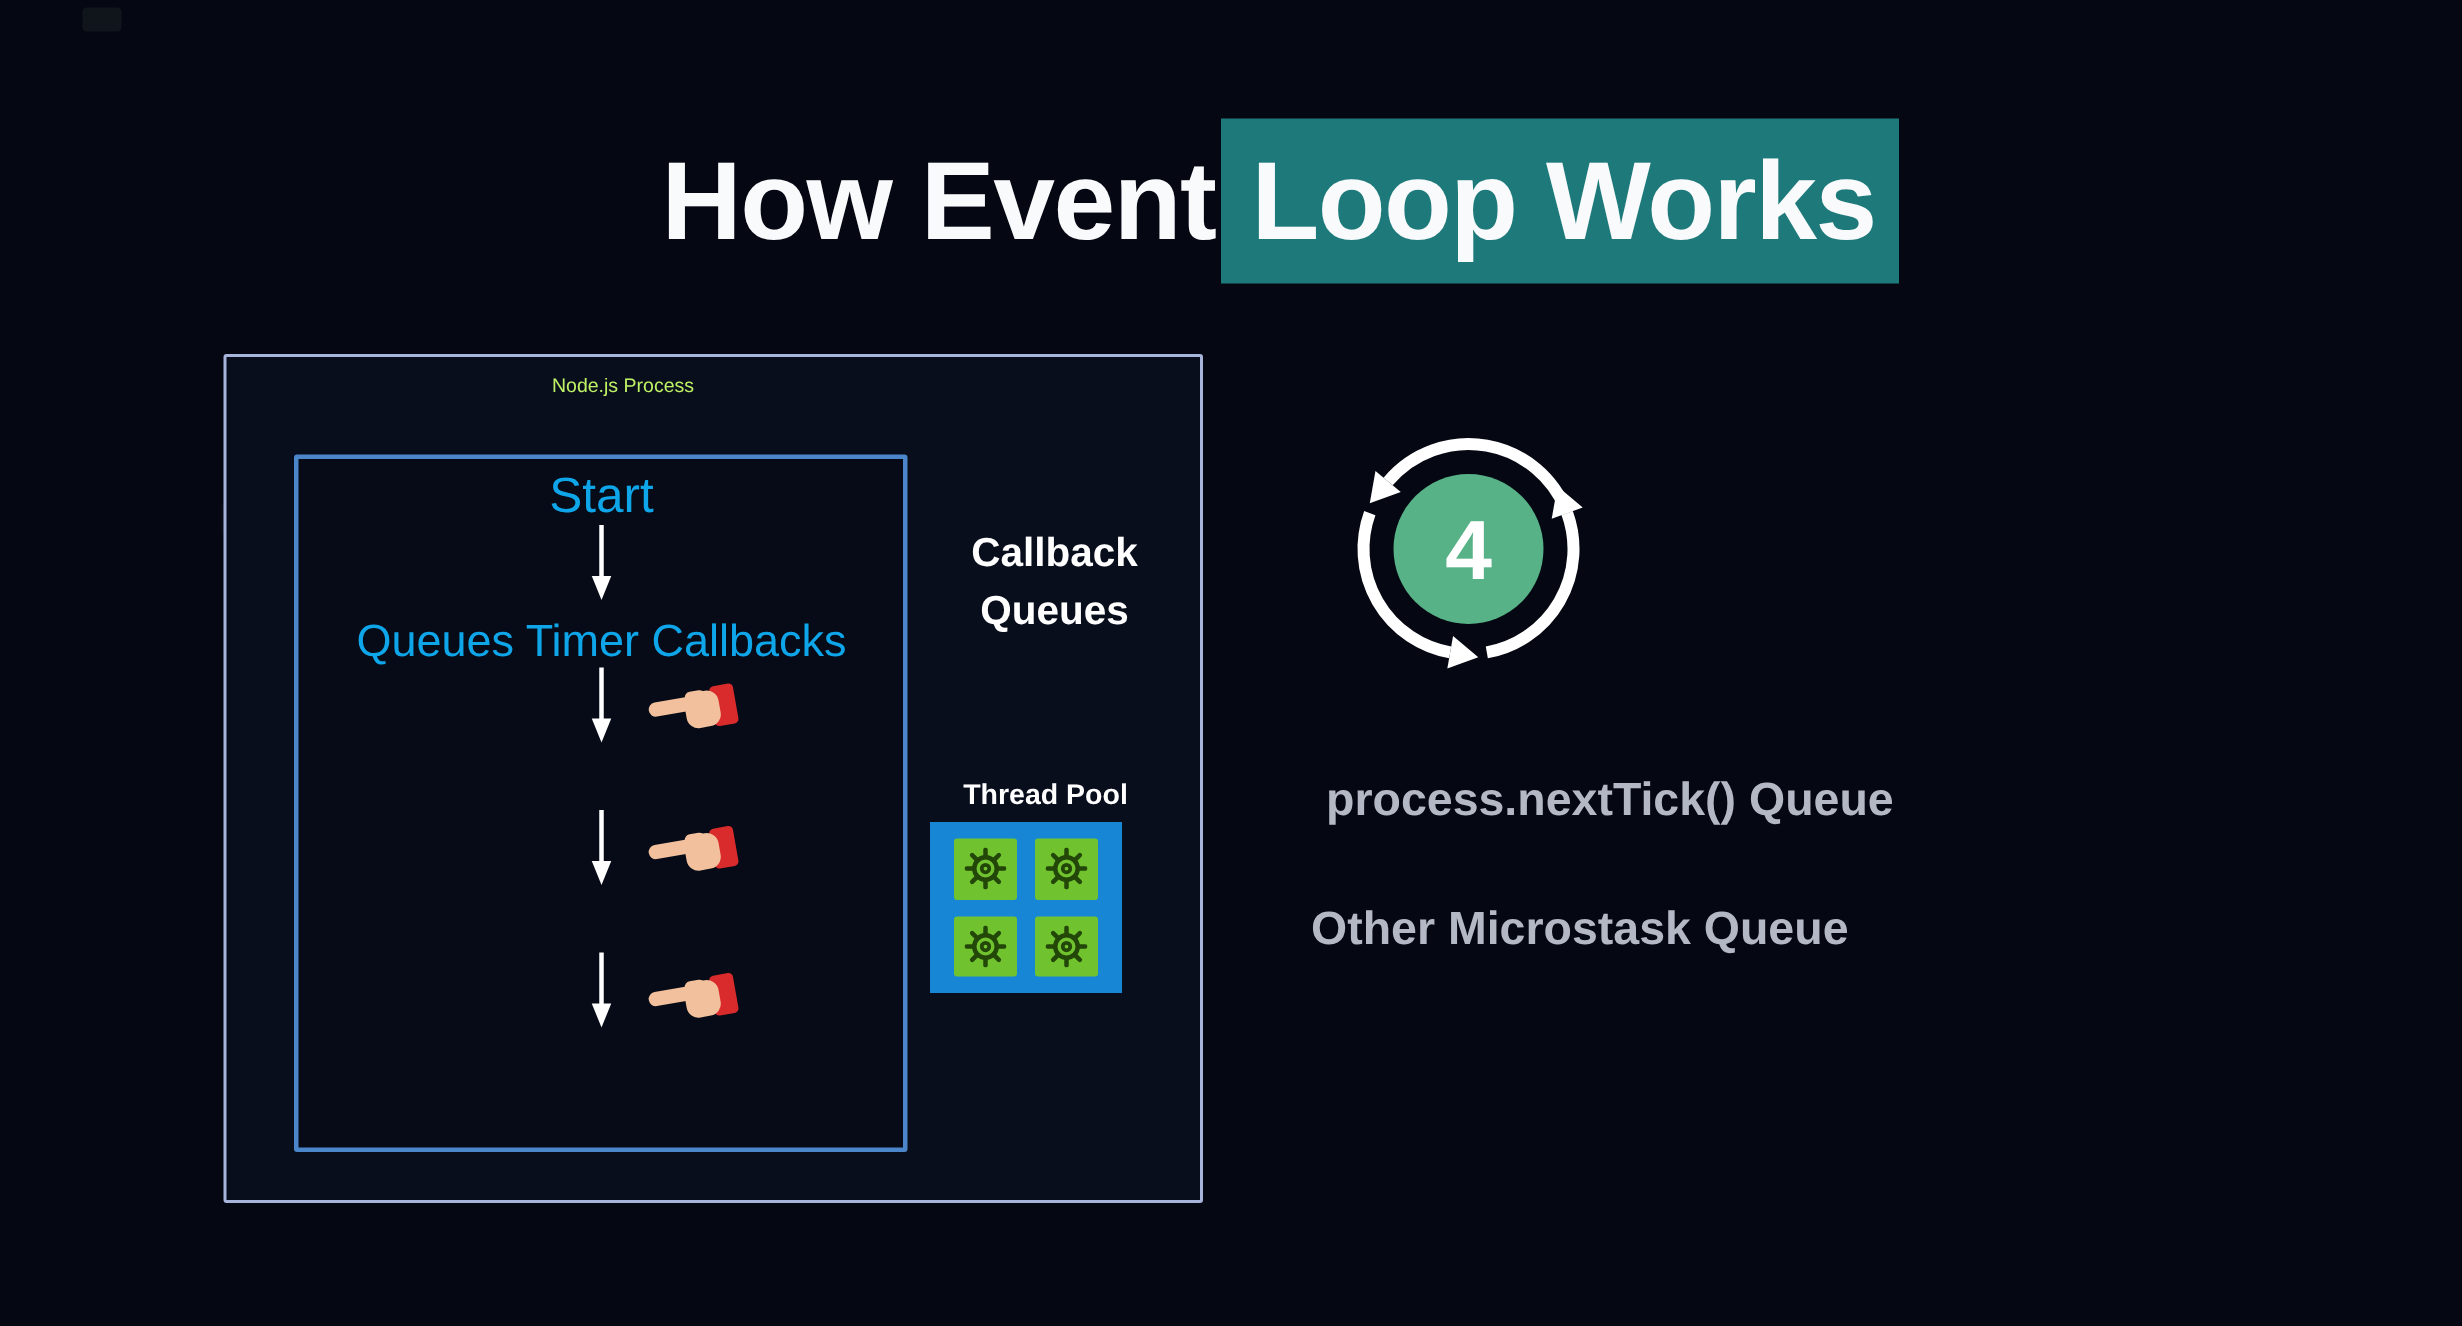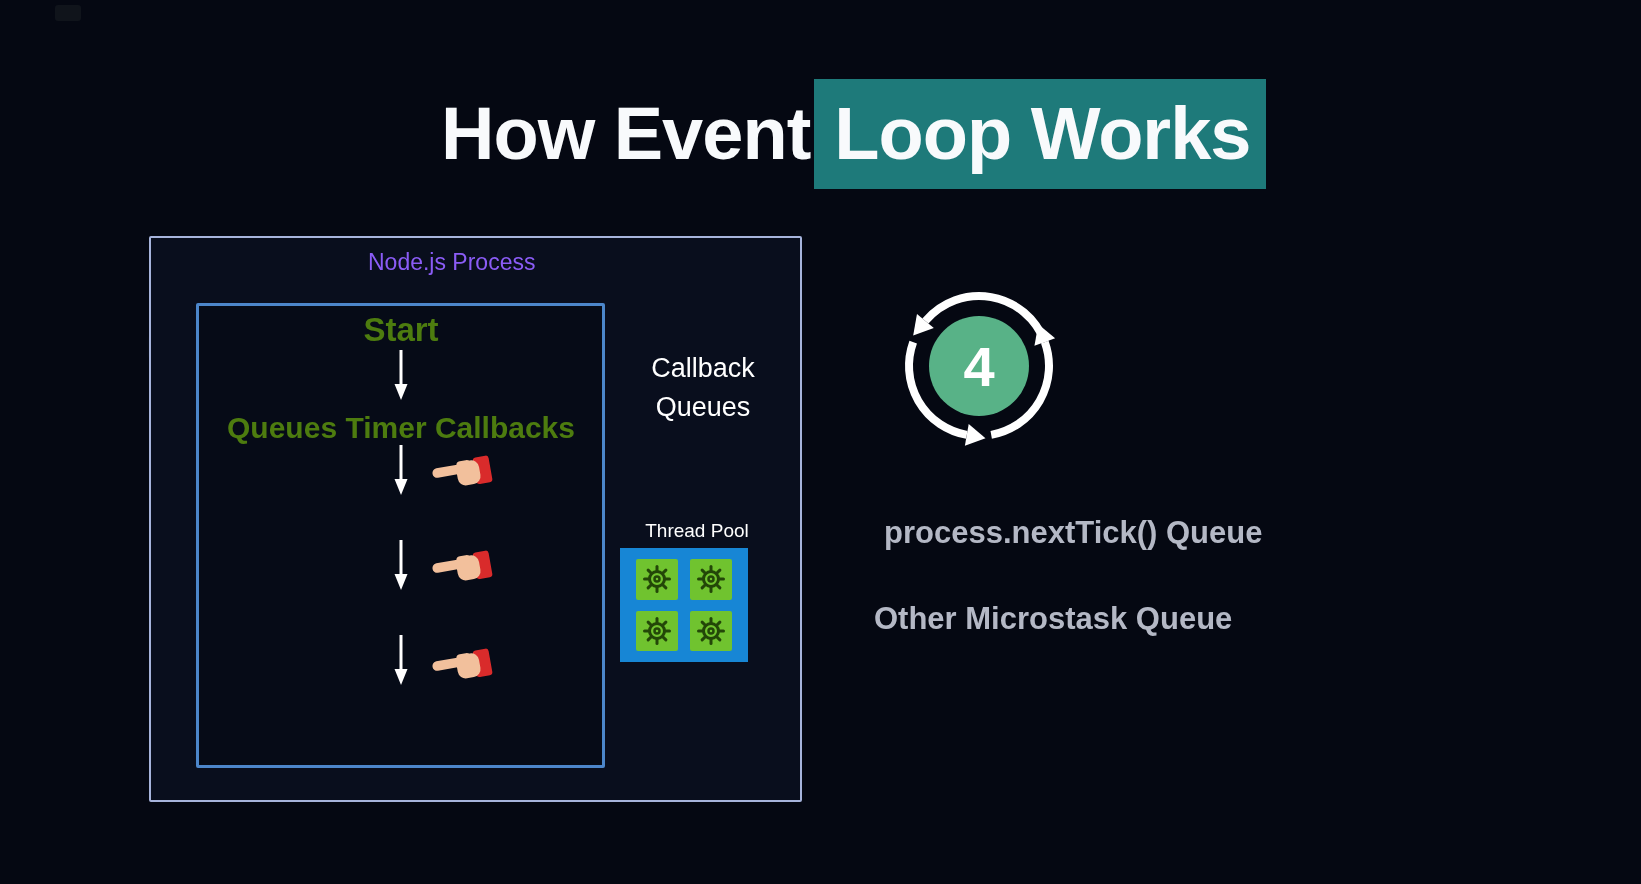--- a/index.html
+++ b/index.html
@@ -16,38 +16,38 @@
   .ghost{position:absolute;left:148px;top:331px;font-size:29px;font-weight:700;
          color:#475163;opacity:.38;filter:blur(1.6px);white-space:nowrap;z-index:0;
          letter-spacing:1px;}
   .artifact{position:absolute;left:55px;top:5px;width:26px;height:16px;
             background:#14181f;border-radius:3px;opacity:.75;z-index:0;}
 
   
   .outer-box{position:absolute;left:149px;top:236px;width:653px;height:566px;
              border:2px solid #a7b4dc;background:#090e1d;border-radius:2px;
              box-sizing:border-box;z-index:1;}
-  .np-label{position:absolute;left:368px;top:249px;font-size:23px;color:#8b5cf6;z-index:2;}
+  .np-label{position:absolute;left:368px;top:249px;font-size:13px;color:#bef264;z-index:2;}
   .inner-box{position:absolute;left:196px;top:303px;width:409px;height:465px;
              border:3px solid #4c86ca;background:#060b17;border-radius:2px;
              box-sizing:border-box;z-index:2;}
 
   
   .step{position:absolute;transform:translate(-50%,-50%);white-space:nowrap;
-        color:#4d7c0f;font-weight:700;z-index:4;}
+        color:#0ea5e9;font-weight:400;z-index:4;}
   .step.sz-lg{font-size:33px;}
   .step.sz-md{font-size:30px;}
   .flow-arrow{position:absolute;z-index:3;}
   .hand{position:absolute;z-index:4;transform:rotate(-10deg);}
 
   
   .cbq{position:absolute;left:623px;top:349px;width:160px;text-align:center;
-       font-size:27px;font-weight:400;color:#ffffff;line-height:39px;z-index:3;}
+       font-size:27px;font-weight:700;color:#ffffff;line-height:39px;z-index:3;}
   .tp-label{position:absolute;left:617px;top:520px;width:160px;text-align:center;
-            font-size:19px;font-weight:400;color:#ffffff;z-index:3;}
+            font-size:19px;font-weight:700;color:#ffffff;z-index:3;}
   .tp-box{position:absolute;left:620px;top:548px;width:128px;height:114px;
           background:#1786d5;box-sizing:border-box;padding:11px 16px;
           display:grid;grid-template-columns:1fr 1fr;grid-template-rows:1fr 1fr;
           gap:11px 12px;z-index:3;}
   .tile{background:#70c32f;border-radius:2px;display:flex;align-items:center;
         justify-content:center;}
 
   
   .loop-svg{position:absolute;left:894px;top:281px;z-index:3;}
   .loop-num{position:absolute;left:944px;top:335px;width:70px;height:64px;

